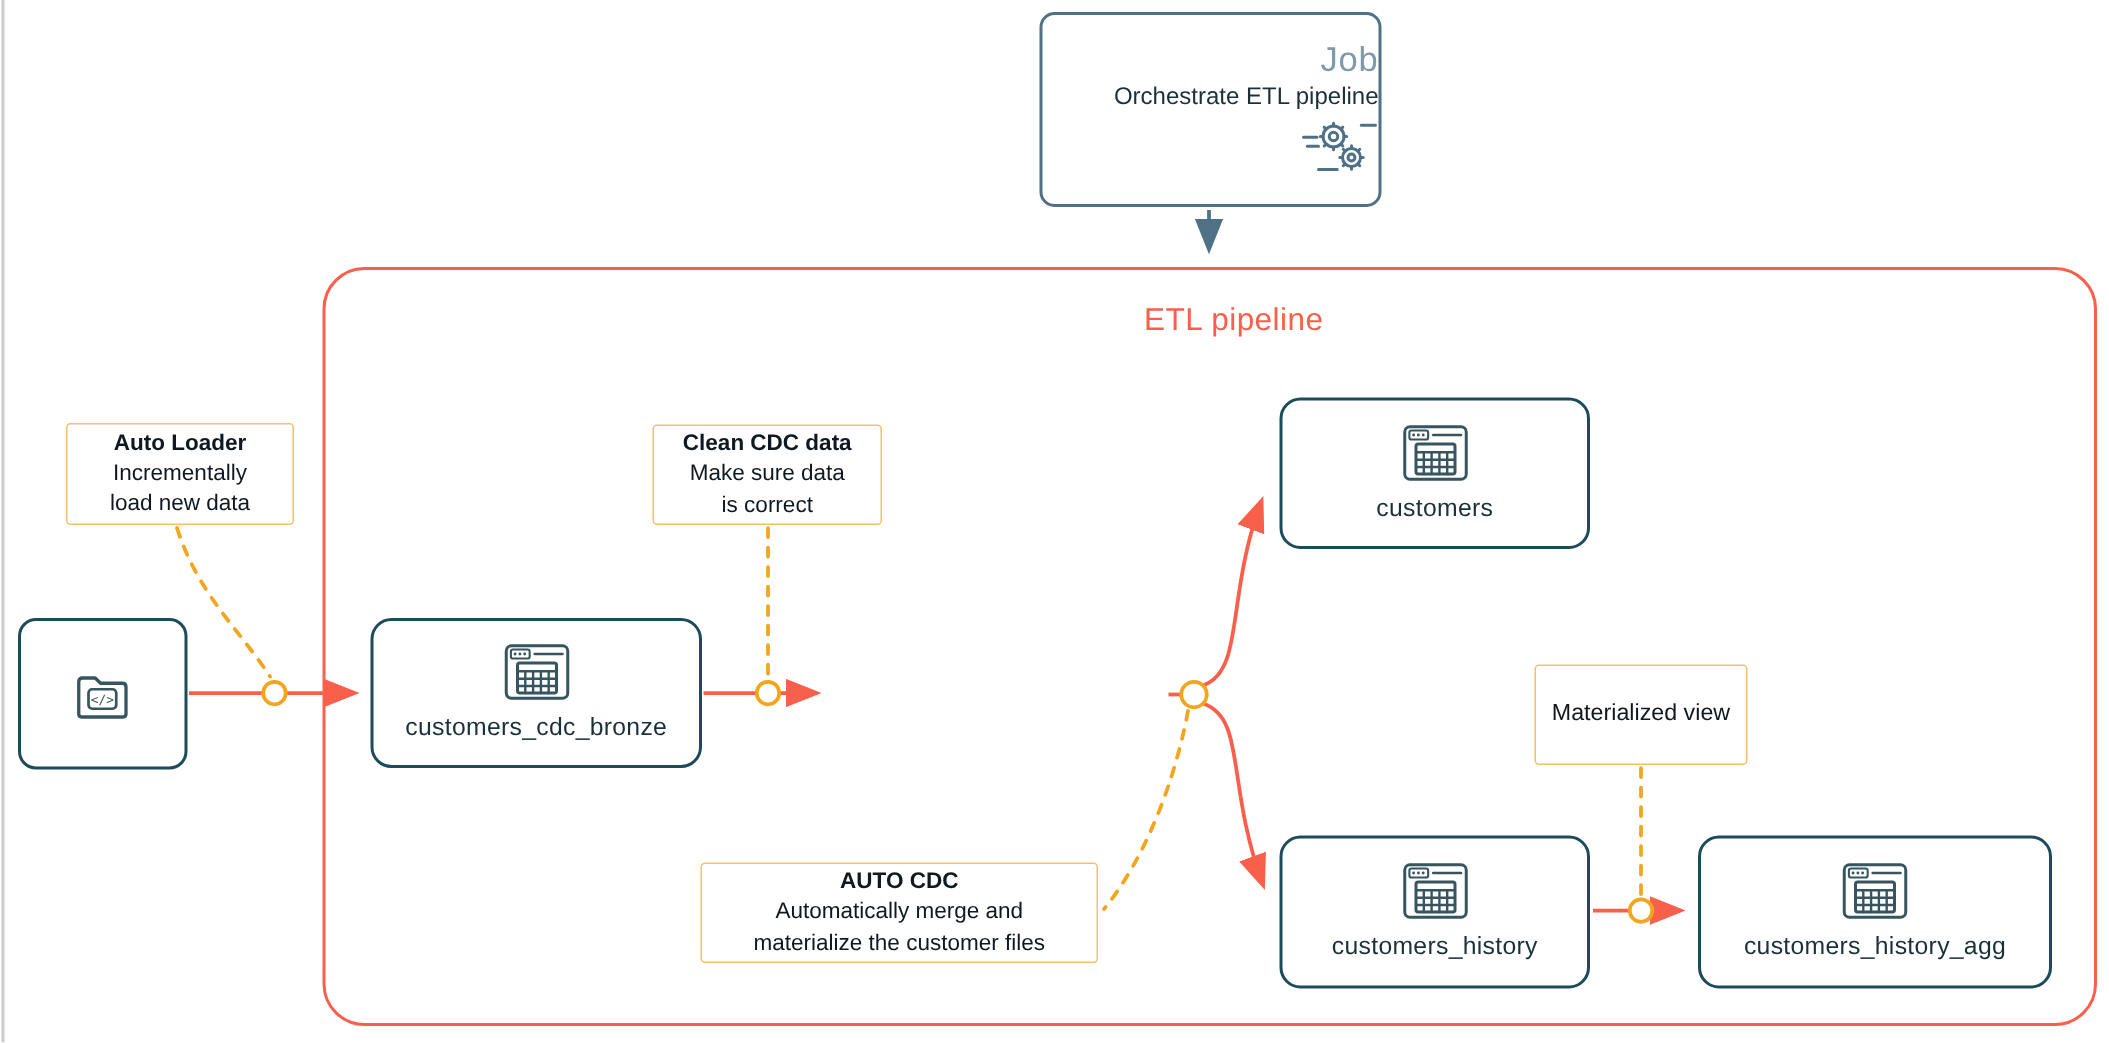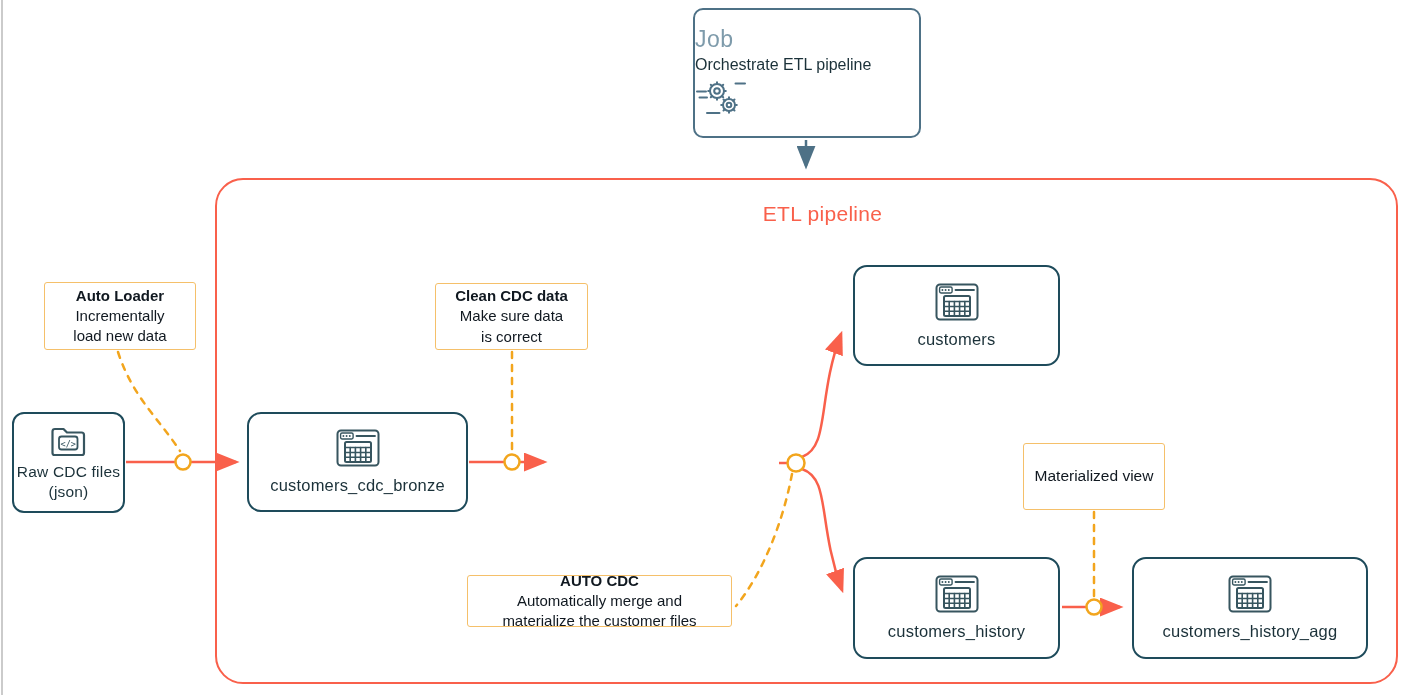--- a/index.html
+++ b/index.html
@@ -12,42 +12,42 @@
   .frame-edge{position:absolute;left:1px;top:0;width:2px;height:695px;background:#cbcbcb;}
   svg.wires{position:absolute;left:0;top:0;width:1406px;height:695px;pointer-events:none;}
 
   .etl-box{position:absolute;left:215px;top:178px;width:1183px;height:506px;
     border:2.5px solid var(--red);border-radius:28px;}
   .etl-title{position:absolute;left:0;right:0;top:22px;text-align:center;
     color:var(--red);font-size:21px;font-weight:500;letter-spacing:.3px;margin-left:32px;}
 
   .job-box{position:absolute;left:693px;top:8px;width:228px;height:130px;
     border:2.5px solid var(--job);border-radius:10px;background:#fff;
-    display:flex;flex-direction:column;align-items:flex-start;justify-content:center;gap:3px;}
+    display:flex;flex-direction:column;align-items:flex-end;justify-content:center;gap:3px;}
   .job-title{color:var(--job-title);font-size:23px;font-weight:500;letter-spacing:.5px;}
   .job-sub{color:var(--ink);font-size:16px;}
 
   .node{position:absolute;background:#fff;border:2.5px solid var(--node);border-radius:14px;
     display:flex;flex-direction:column;align-items:center;justify-content:center;gap:9px;}
   .node-label{color:var(--ink);font-size:16.5px;letter-spacing:.2px;white-space:nowrap;}
   .node.raw{left:12px;top:412px;width:113px;height:101px;border-radius:12px;gap:5px;}
   .node.raw .node-label{font-size:15.5px;text-align:center;line-height:1.3;white-space:normal;}
   .node.bronze{left:247px;top:412px;width:221px;height:100px;}
   .node.clean{left:556px;top:412px;width:222px;height:100px;}
   .node.customers{left:853px;top:265px;width:207px;height:101px;}
   .node.history{left:853px;top:557px;width:207px;height:102px;}
   .node.agg{left:1132px;top:557px;width:236px;height:102px;}
 
   .ann{position:absolute;background:#fff;border:1.5px solid var(--ann-border);border-radius:3px;
     display:flex;flex-direction:column;align-items:center;justify-content:center;
     text-align:center;color:#101820;font-size:15px;line-height:1.35;padding:4px 6px;}
   .ann b{font-weight:700;}
   .ann.auto-loader{left:44px;top:282px;width:152px;height:68px;}
   .ann.clean-cdc{left:435px;top:283px;width:153px;height:67px;}
-  .ann.auto-cdc{left:467px;top:575px;width:265px;height:52px;}
+  .ann.auto-cdc{left:467px;top:575px;width:265px;height:67px;}
   .ann.mat-view{left:1023px;top:443px;width:142px;height:67px;font-size:15.5px;}
 </style>
 </head>
 <body>
 
 <div class="canvas">
   <div class="frame-edge"></div>
 
   <svg width="0" height="0" style="position:absolute">
     <defs>
@@ -96,21 +96,20 @@
     <div class="job-sub">Orchestrate ETL pipeline</div>
     <svg width="52" height="44">
         <use href="#gears-icon"></use>
       </svg>
   </div>
 
   <div class="node raw">
     <svg width="40" height="34">
         <use href="#code-folder-icon"></use>
       </svg>
-    <div class="node-label">Raw CDC files (json)</div>
   </div>
 
   <div class="node bronze">
     <svg width="44" height="38">
         <use href="#table-icon"></use>
       </svg>
     <div class="node-label">customers_cdc_bronze</div>
   </div>
   <div class="node customers">
     <svg width="44" height="38">

